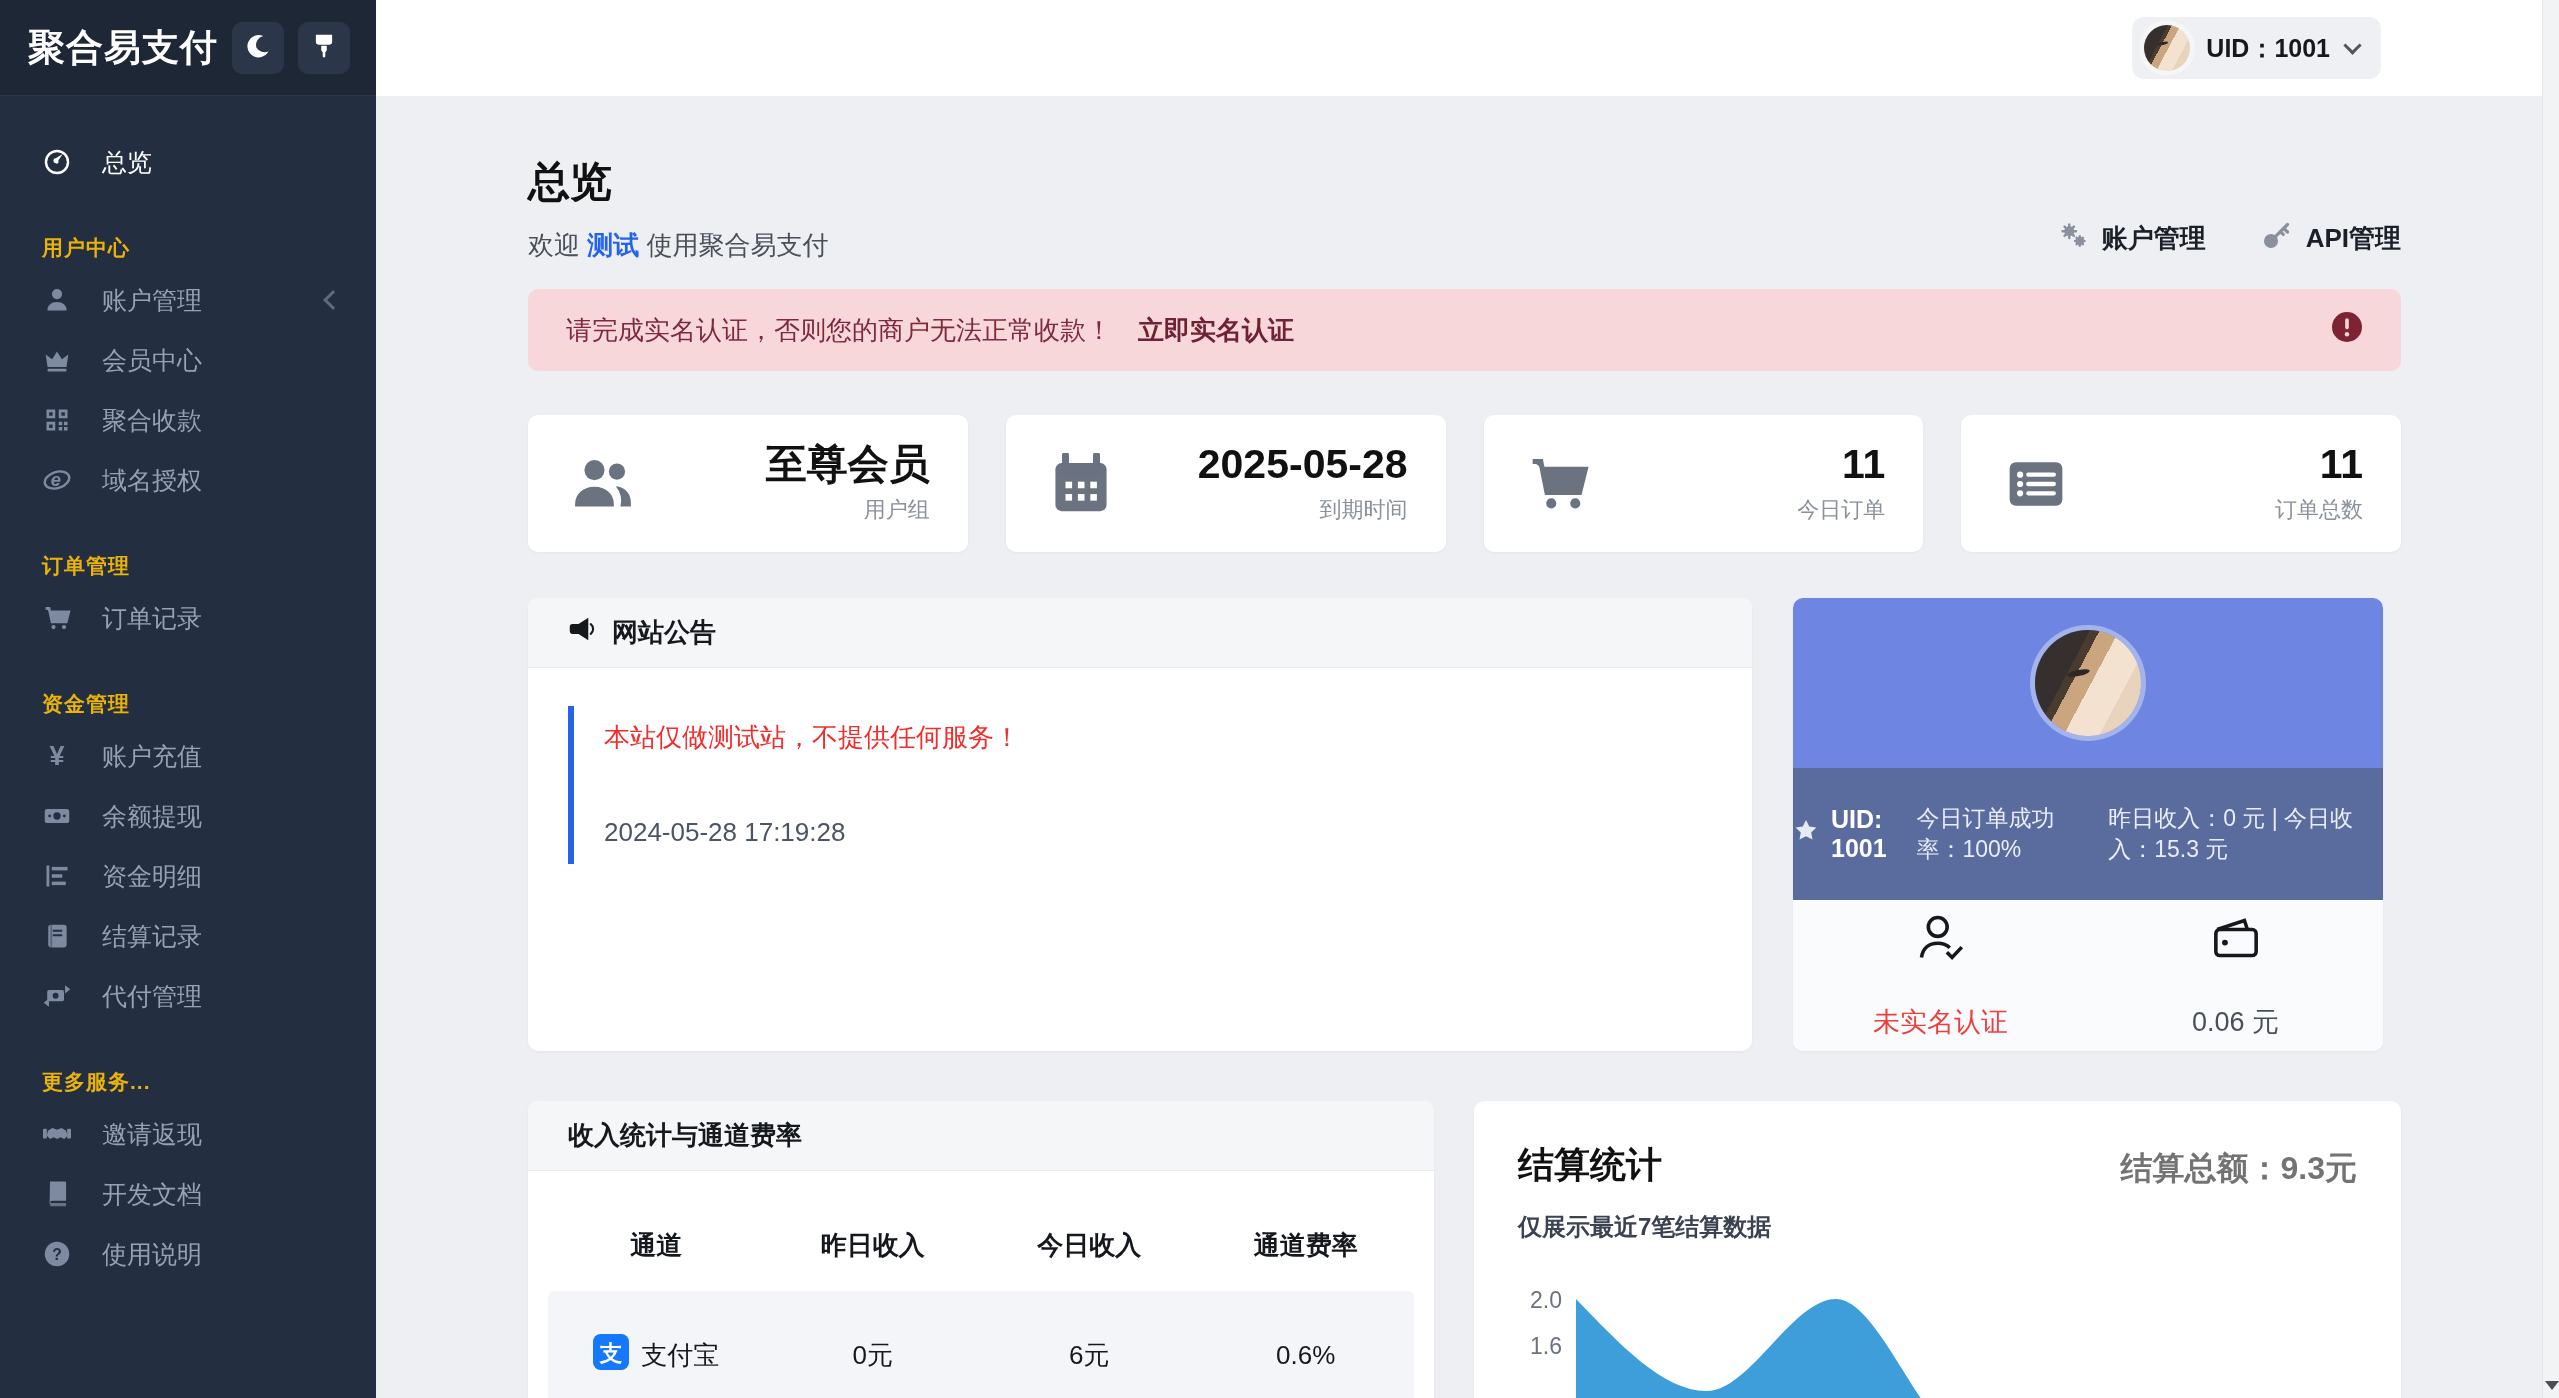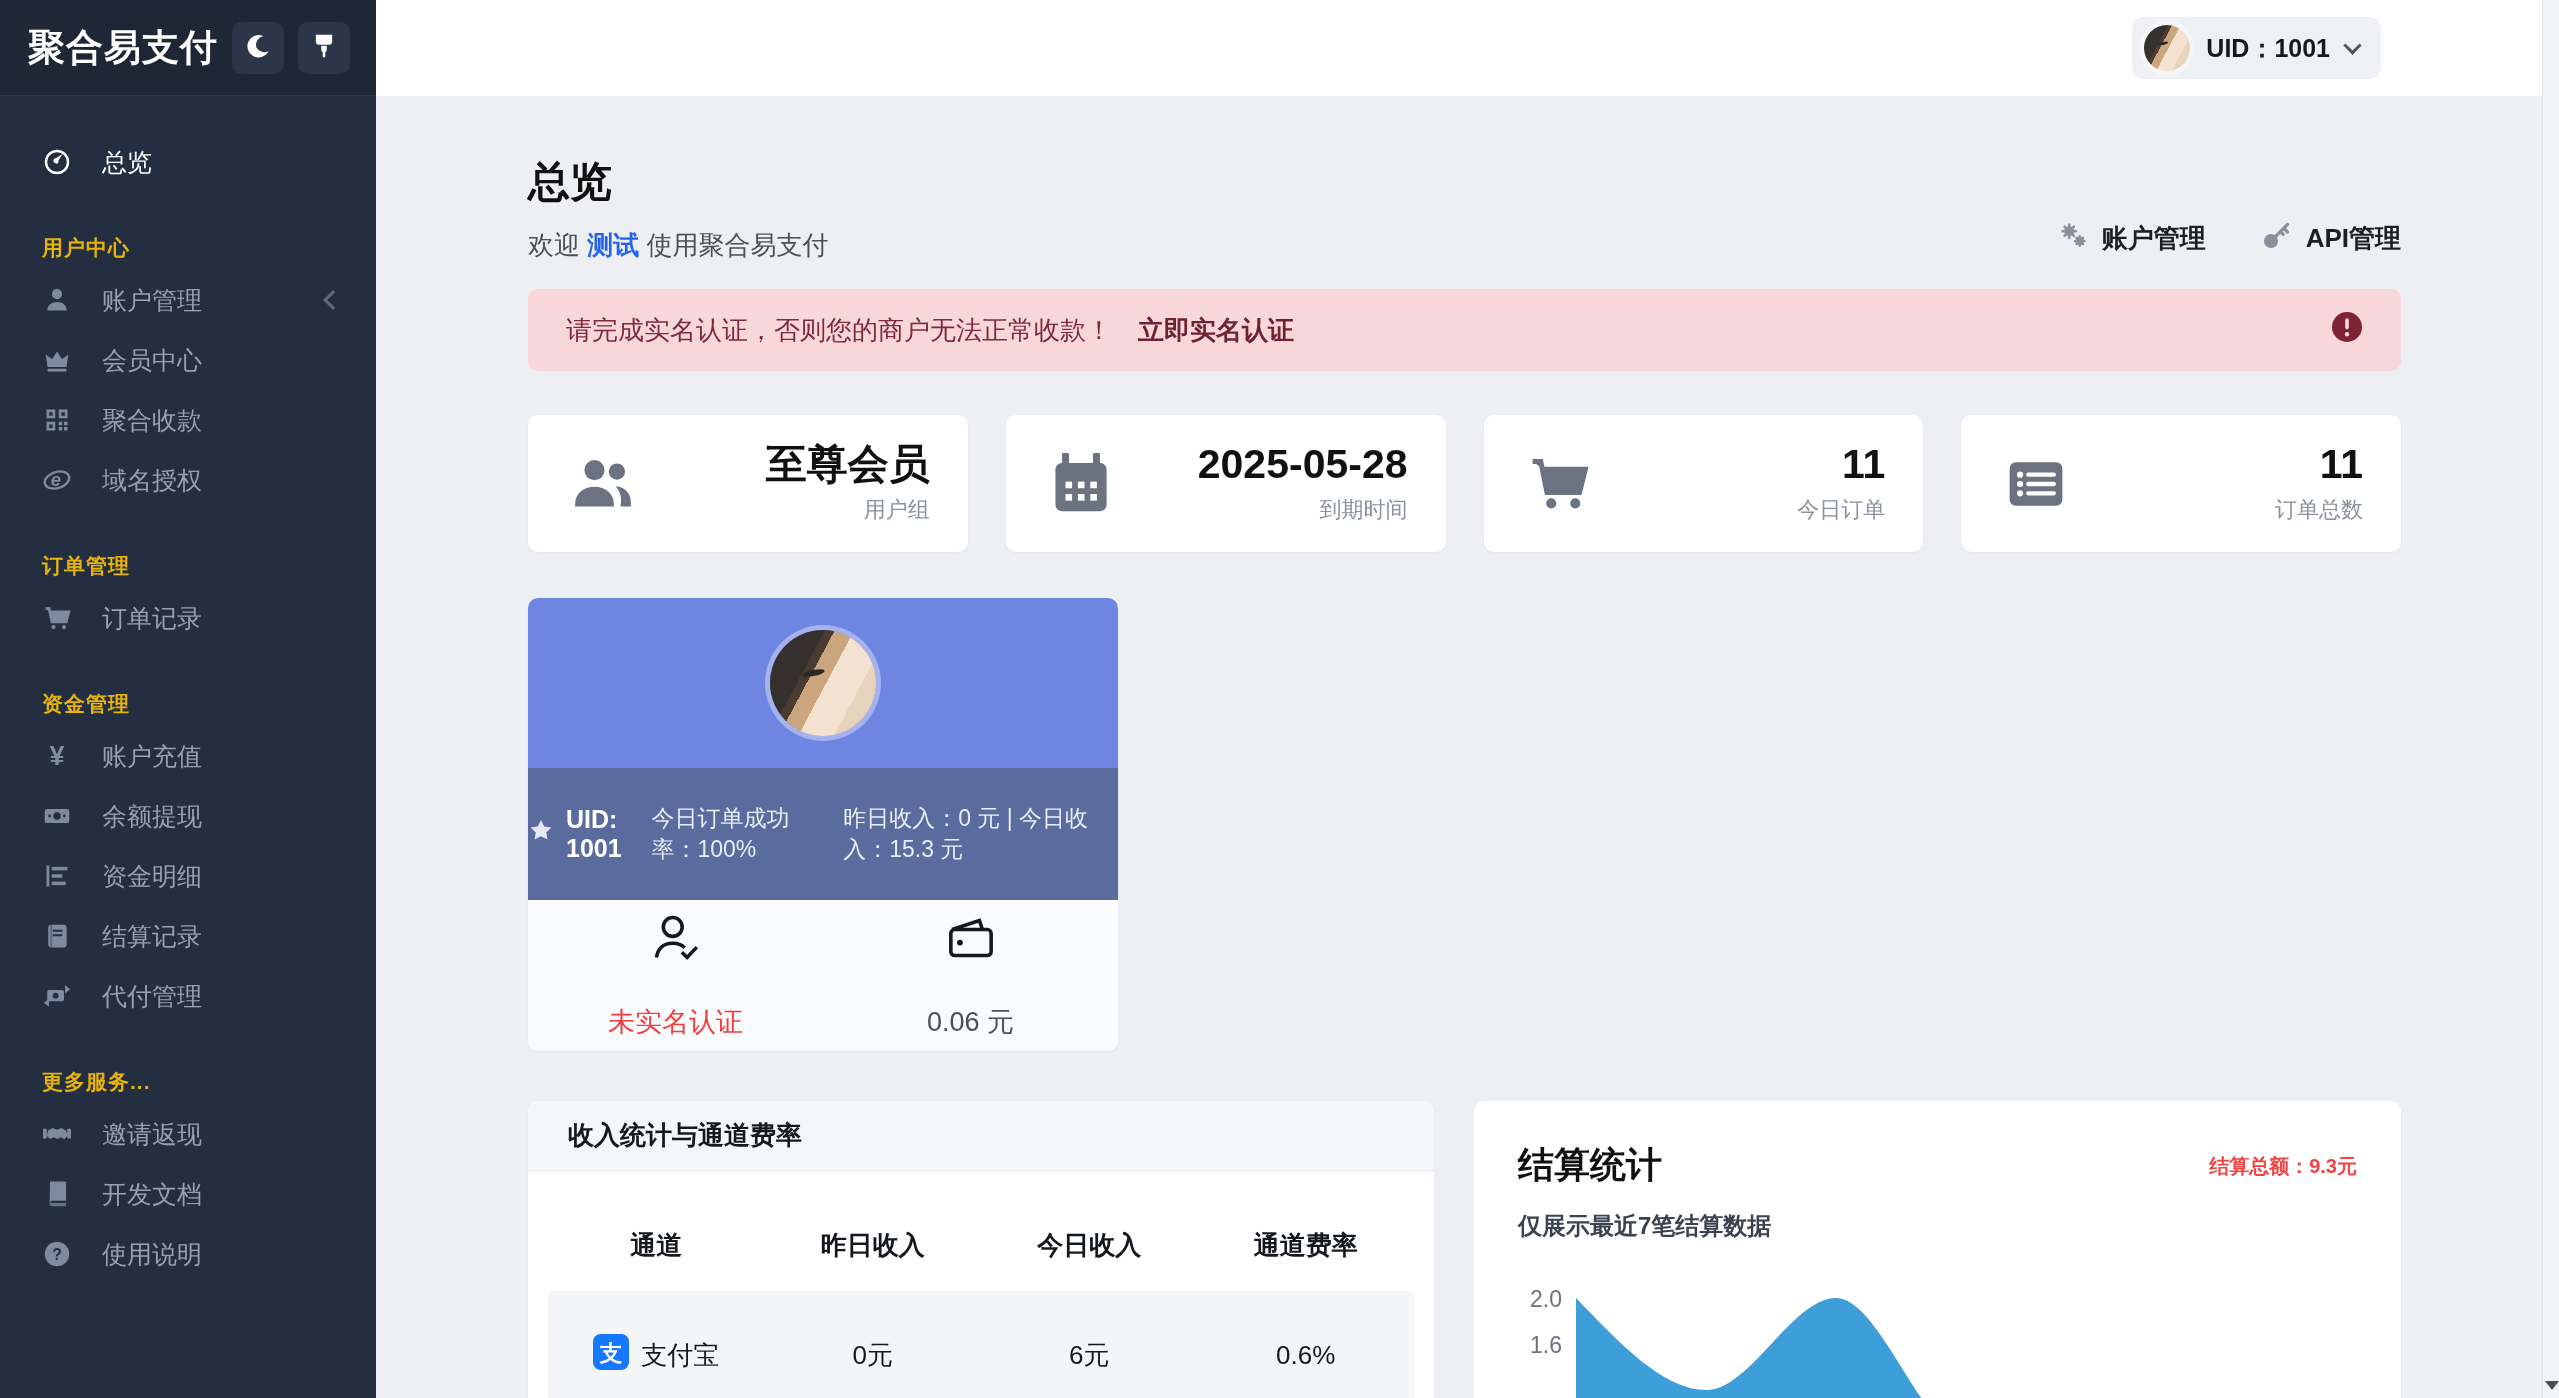--- a/index.html
+++ b/index.html
@@ -94,21 +94,21 @@
   .tbl-head > div { font-weight:bold; color:#15181d; }
   .tbl-head { height:60px; }
   .tbl-data { height:128px; margin-top:16px; border-radius:6px; }
   .tbl-data.striped { background:#f3f5f8; }
   .chan-cell { display:flex; align-items:center; justify-content:center; gap:12px; }
   .chan-cell svg { width:36px; height:36px; flex:none; }
 
   .settle-card { flex:1; height:600px; padding:40px 44px; overflow:hidden; position:relative; }
   .settle-head { display:flex; justify-content:space-between; align-items:flex-start; }
   .settle-title { font-size:36px; font-weight:bold; color:#111; }
-  .settle-total { font-size:20px; font-weight:bold; color:#ef4444; margin-top:12px; }
+  .settle-total { font-size:32px; font-weight:bold; color:#737373; margin-top:6px; }
   .settle-sub { font-size:24px; font-weight:bold; color:#3b4250; margin-top:20px; }
   .chart-wrap { position:relative; margin-top:26px; height:340px; }
   .ytick { position:absolute; left:0; width:44px; text-align:right; font-size:23px; color:#6b7280; }
   .chart-svg { position:absolute; left:58px; right:0; top:0; height:330px; width:calc(100% - 58px); }
 
   
   .scrollbar { position:absolute; right:0; top:0; width:17px; height:1398px; background:#f2f3f5; border-left:1px solid #e4e6e9; }
   .scroll-down { position:absolute; bottom:8px; left:2px; width:0; height:0; border-left:7px solid transparent; border-right:7px solid transparent; border-top:9px solid #4a4d52; }
 </style>
 </head>
@@ -384,20 +384,35 @@
                 </g>
               </svg></span>
           <div class="stat-right">
             <div class="stat-value">11</div>
             <div class="stat-label">订单总数</div>
           </div>
         </div>
       </div>
 
       <div class="mid-row">
+        <div class="card ann-card">
+          <div class="card-header">
+            <span><svg viewBox="0 0 16 16">
+                  <path d="M11.6 1.6v12.8L6 10.8H2.6A1.6 1.6 0 0 1 1 9.2V6.8a1.6 1.6 0 0 1 1.6-1.6H6z"></path>
+                  <path d="M13 5.2a3.6 3.6 0 0 1 0 5.6" stroke="currentColor" stroke-width="1.2" fill="none" stroke-linecap="round"></path>
+                </svg></span>
+            <span>网站公告</span>
+          </div>
+          <div class="ann-body">
+            <div class="ann-quote">
+              <div class="ann-text">本站仅做测试站，不提供任何服务！</div>
+              <div class="ann-time">2024-05-28 17:19:28</div>
+            </div>
+          </div>
+        </div>
 
         <div class="card profile-card">
           <div class="p-banner">
             <span class="avatar"></span>
           </div>
           <div class="p-mid">
             <div class="p-uid">
               <span><svg viewBox="0 0 16 16">
                     <path d="M8 1.2l2 4 4.4.6-3.2 3.1.8 4.4L8 11.2l-4 2.1.8-4.4L1.6 5.8 6 5.2z"></path>
                   </svg></span>

